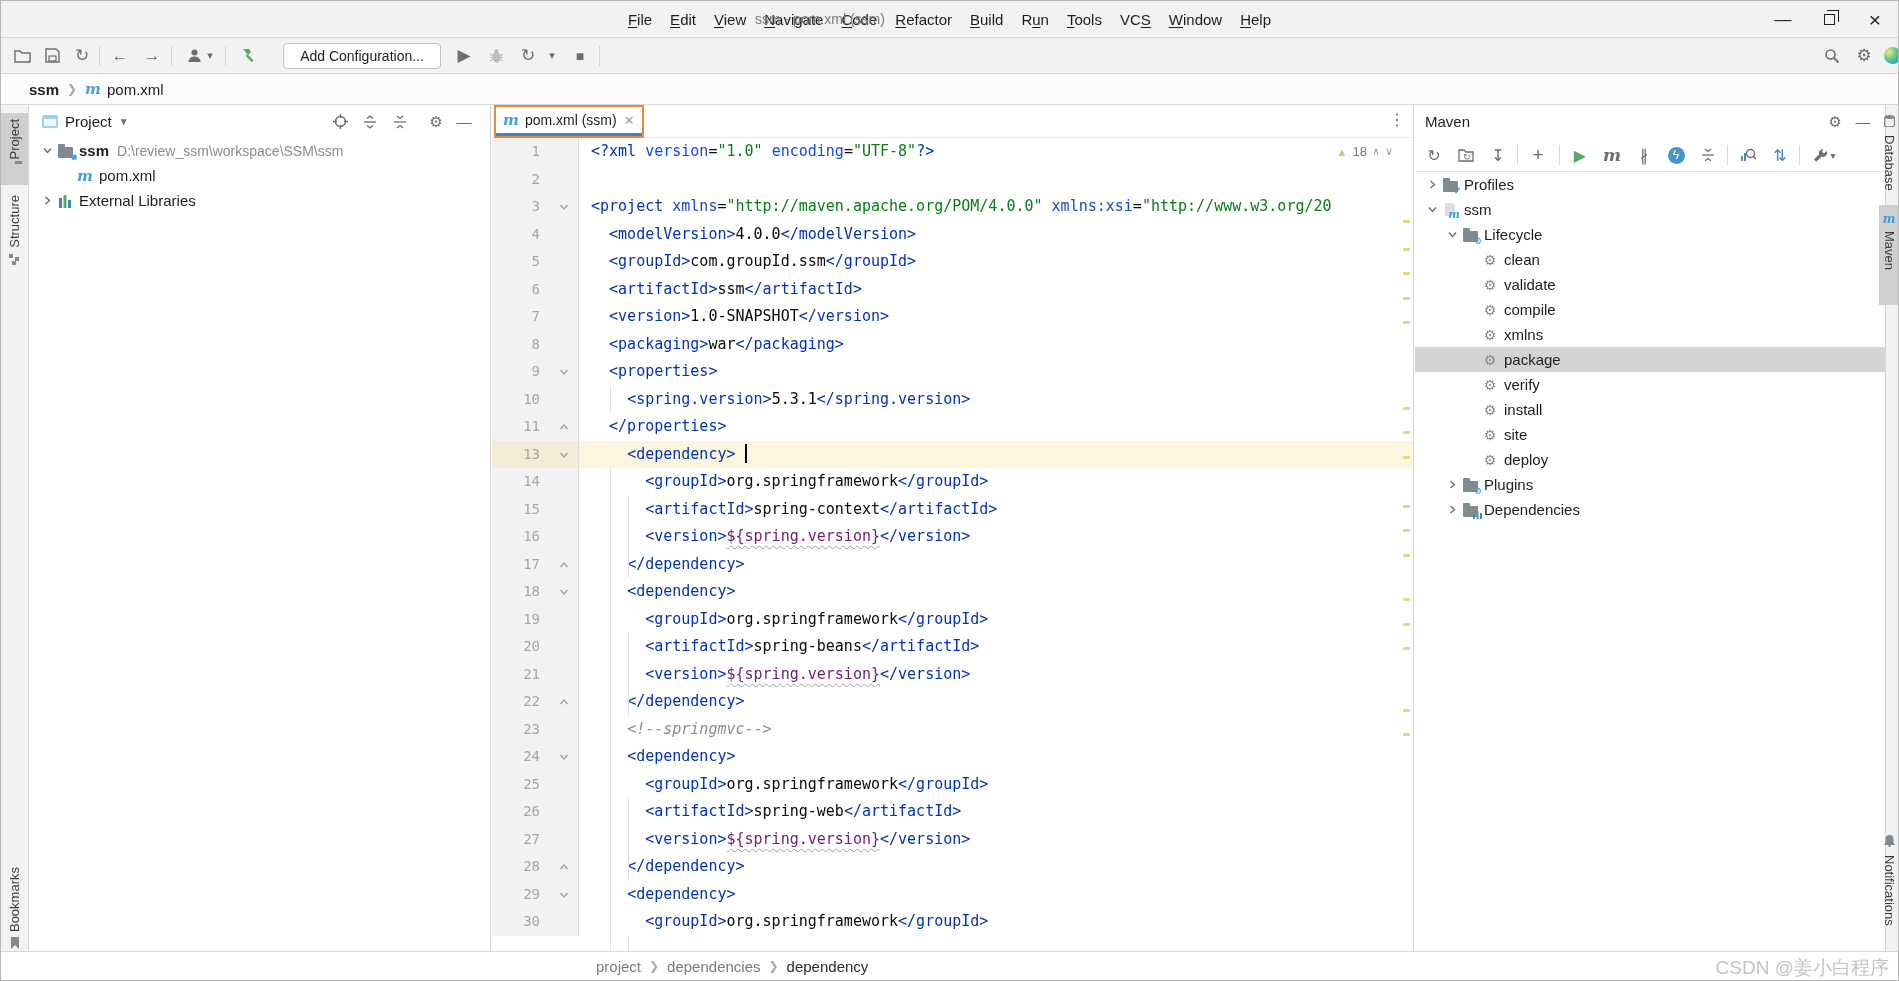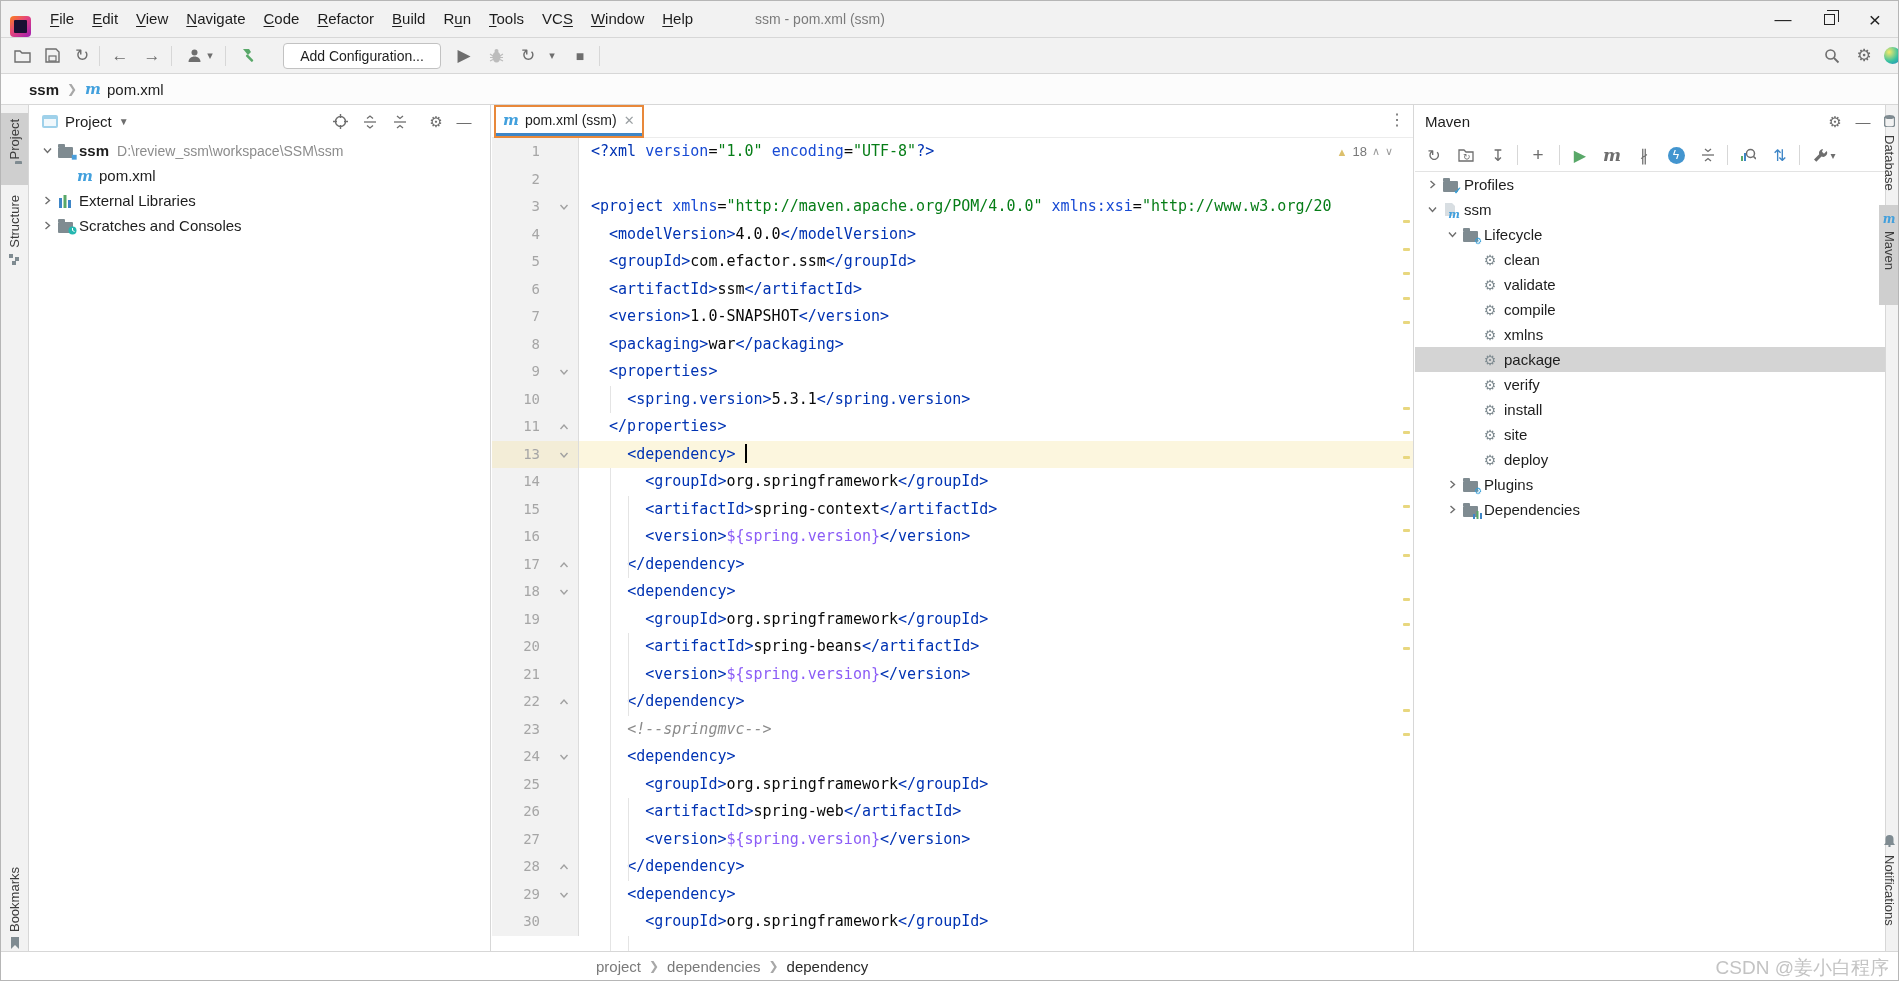--- a/index.html
+++ b/index.html
@@ -2,21 +2,21 @@
 <html><head>
 <meta charset="utf-8">
 <style>
   * { margin:0; padding:0; box-sizing:border-box; }
   html,body { background:#e9e9e9; }
   .app { position:relative; width:1899px; height:981px; background:#fff;
          font-family:"Liberation Sans", sans-serif; overflow:hidden; color:#1d1d1d;
          border:1px solid #b6b6b6; }
   
   .titlebar { position:absolute; left:0; top:0; right:0; height:37px; background:#f2f2f2;
-              border-bottom:1px solid #d7d7d7; display:flex; align-items:flex-end; }
+              border-bottom:1px solid #d7d7d7; display:flex; align-items:center;flex-direction:column; }
   .idea-logo { width:21px; height:21px; margin:0 10px 0 9px; border-radius:4px;
                background:linear-gradient(135deg,#fc801d 0%,#e4447e 45%,#9e1cb3 100%);
                position:relative; }
   .idea-logo::after { content:""; position:absolute; inset:4px; background:#1a1033; border-radius:1px; }
   .menu-item { padding:0 9px; font-size:15px; height:37px; line-height:37px; cursor:default; }
   .menu-item u { text-decoration:underline; text-underline-offset:2px; }
   .win-title { position:absolute; left:754px; top:0; height:37px; line-height:37px;
                color:#7b7b7b; font-size:14px; }
   .win-controls { position:absolute; right:0; top:0; height:37px; display:flex; }
   .win-btn { width:46px; height:37px; display:flex; align-items:center; justify-content:center;
@@ -84,21 +84,21 @@
                font-family:"DejaVu Sans Mono", monospace; font-size:15px; display:flex; }
   .ln { display:inline-block; width:58px; flex:none; text-align:right; padding-right:10px;
         background:#f2f2f2; color:#a6a6a6; font-size:14px; }
   .fold { display:inline-block; width:29px; flex:none; background:#f2f2f2;
           border-right:1px solid #dcdcdc; text-align:center; }
   .txt { padding-left:12px; flex:1; }
   .code-line.cur .txt { background:#fcf6de; }
   .code-line.cur .ln, .code-line.cur .fold { background:#f3edd7; }
   .tok-g { color:#0033b3; } .tok-a { color:#174ad4; } .tok-s { color:#067d17; }
   .tok-p { color:#080808; } .tok-c { color:#8c8c8c; font-style:italic; }
-  .tok-w { color:#8b5cf6; text-decoration-style:wavy;
+  .tok-w { color:#701a75; text-decoration:underline; text-decoration-style:wavy;
            text-decoration-color:#a3a3a3; text-decoration-thickness:1px; text-underline-offset:4px; }
   .cursor { display:inline-block; width:2px; height:19px; background:#000; vertical-align:-4px; }
   .guide { position:absolute; width:1px; background:#e4e4e4; }
   .insp { position:absolute; top:6px; right:20px; display:flex; align-items:center; gap:5px;
           font-size:13px; color:#787878; }
   .insp .tri { color:#dcc06c; font-size:11px; }
   .insp .ch { color:#9a9a9a; font-size:11px; }
   .smark { position:absolute; right:3px; width:7px; height:3px; background:#e8d77f; border-radius:1px; }
   
   .bottombar { position:absolute; left:0; bottom:0; right:0; height:29px; background:#fff;
@@ -303,56 +303,41 @@
           </span>
           <span class="ticon">
             <svg width="14" height="14" viewBox="0 0 14 14">
               <rect x="1" y="4" width="3" height="10" fill="#3e86c7"></rect>
               <rect x="5.5" y="1" width="3" height="13" fill="#59a869"></rect>
               <rect x="10" y="6" width="3" height="8" fill="#3e86c7"></rect>
             </svg>
           </span>
           <span>External Libraries</span>
         </div>
-        <div class="tree-row" style="padding-left: 8px;">
-          <span class="chev">
-            <svg width="11" height="11" viewBox="0 0 11 11">
-              <polyline points="3.5,2 7.5,5.5 3.5,9" fill="none" stroke="#6e6e6e" stroke-width="1.4"></polyline>
-            </svg>
-          </span>
-          <span class="ticon">
-            <span class="folder"></span>
-            <span class="badge"><svg width="9" height="9" viewBox="0 0 9 9">
-                <circle cx="4.5" cy="4.5" r="4" fill="#25b7b0"></circle>
-                <path d="M4.5 2v2.5l2 1" stroke="#fff" stroke-width="1" fill="none"></path>
-              </svg></span>
-          </span>
-          <span>Scratches and Consoles</span>
-        </div>
       </div>
   </div>
 
   <div class="editor">
     <div class="tabbar">
       <div class="tab">
         <span class="mvn-m" style="margin-right:6px;">m</span>
         <span>pom.xml (ssm)</span>
         <span class="tab-close">✕</span>
       </div>
       <span class="tab-more">⋮</span>
     </div>
     <div class="editor-body" id="editorBody">
       <div id="codeLines">
           <div class="code-line"><span class="ln">1</span><span class="fold"></span><span class="txt"><span class="tok-g">&lt;?xml</span><span class="tok-p"> </span><span class="tok-a">version</span><span class="tok-p">=</span><span class="tok-s">"1.0"</span><span class="tok-p"> </span><span class="tok-a">encoding</span><span class="tok-p">=</span><span class="tok-s">"UTF-8"</span><span class="tok-g">?&gt;</span></span></div>
           <div class="code-line"><span class="ln">2</span><span class="fold"></span><span class="txt"></span></div>
           <div class="code-line"><span class="ln">3</span><span class="fold"><svg width="10" height="10" viewBox="0 0 10 10" style="margin-top:9px">
                 <polyline points="1.5,3 5,7 8.5,3" fill="none" stroke="#a0a0a0" stroke-width="1.4"></polyline>
               </svg></span><span class="txt"><span class="tok-g">&lt;project</span><span class="tok-p"> </span><span class="tok-a">xmlns</span><span class="tok-p">=</span><span class="tok-s">"http://maven.apache.org/POM/4.0.0"</span><span class="tok-p"> </span><span class="tok-a">xmlns:xsi</span><span class="tok-p">=</span><span class="tok-s">"http://www.w3.org/20</span></span></div>
           <div class="code-line"><span class="ln">4</span><span class="fold"></span><span class="txt"><span class="tok-p">  </span><span class="tok-g">&lt;modelVersion&gt;</span><span class="tok-p">4.0.0</span><span class="tok-g">&lt;/modelVersion&gt;</span></span></div>
-          <div class="code-line"><span class="ln">5</span><span class="fold"></span><span class="txt"><span class="tok-p">  </span><span class="tok-g">&lt;groupId&gt;</span><span class="tok-p">com.efactor.ssm</span><span class="tok-g">&lt;/groupId&gt;</span></span></div>
+          <div class="code-line"><span class="ln">5</span><span class="fold"></span><span class="txt"><span class="tok-p">  </span><span class="tok-g">&lt;groupId&gt;</span><span class="tok-p">com.groupId.ssm</span><span class="tok-g">&lt;/groupId&gt;</span></span></div>
           <div class="code-line"><span class="ln">6</span><span class="fold"></span><span class="txt"><span class="tok-p">  </span><span class="tok-g">&lt;artifactId&gt;</span><span class="tok-p">ssm</span><span class="tok-g">&lt;/artifactId&gt;</span></span></div>
           <div class="code-line"><span class="ln">7</span><span class="fold"></span><span class="txt"><span class="tok-p">  </span><span class="tok-g">&lt;version&gt;</span><span class="tok-p">1.0-SNAPSHOT</span><span class="tok-g">&lt;/version&gt;</span></span></div>
           <div class="code-line"><span class="ln">8</span><span class="fold"></span><span class="txt"><span class="tok-p">  </span><span class="tok-g">&lt;packaging&gt;</span><span class="tok-p">war</span><span class="tok-g">&lt;/packaging&gt;</span></span></div>
           <div class="code-line"><span class="ln">9</span><span class="fold"><svg width="10" height="10" viewBox="0 0 10 10" style="margin-top:9px">
                 <polyline points="1.5,3 5,7 8.5,3" fill="none" stroke="#a0a0a0" stroke-width="1.4"></polyline>
               </svg></span><span class="txt"><span class="tok-p">  </span><span class="tok-g">&lt;properties&gt;</span></span></div>
           <div class="code-line"><span class="ln">10</span><span class="fold"></span><span class="txt"><span class="tok-p">    </span><span class="tok-g">&lt;spring.version&gt;</span><span class="tok-p">5.3.1</span><span class="tok-g">&lt;/spring.version&gt;</span></span></div>
           <div class="code-line"><span class="ln">11</span><span class="fold"><svg width="10" height="10" viewBox="0 0 10 10" style="margin-top:9px">
                 <polyline points="1.5,7 5,3 8.5,7" fill="none" stroke="#a0a0a0" stroke-width="1.4"></polyline>
               </svg></span><span class="txt"><span class="tok-p">  </span><span class="tok-g">&lt;/properties&gt;</span></span></div>

